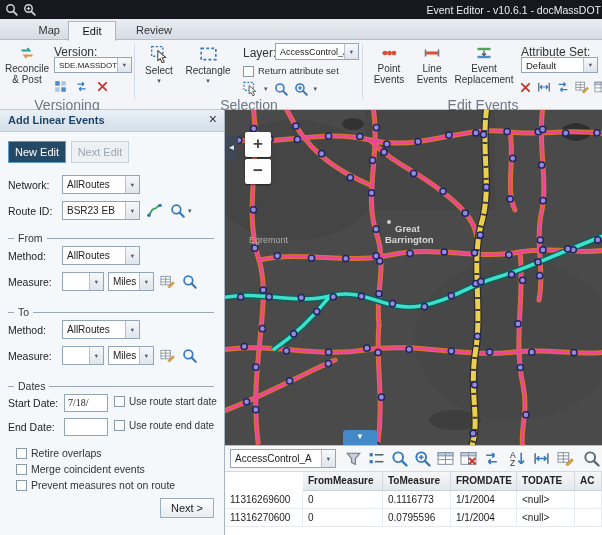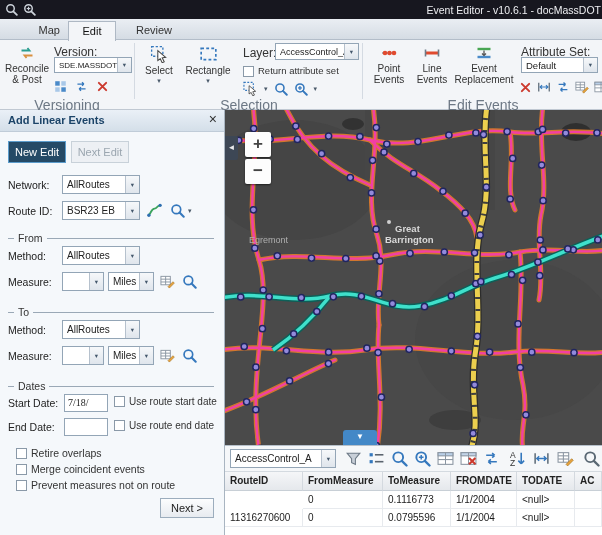--- a/index.html
+++ b/index.html
@@ -624,27 +624,27 @@
           <use href="#ic-extent"></use>
         </svg>
       <svg class="g-icon" style="left:332px;" viewBox="0 0 16 16">
           <use href="#ic-editgrid"></use>
         </svg>
       <svg class="g-icon" style="left:358px;" viewBox="0 0 16 16">
           <use href="#ic-mag"></use>
         </svg>
     </div>
 
-    <div class="grid-hdr-cell" style="left:0;width:78px;">RouteID</div>
     <div class="grid-hdr-cell" style="left:78px;width:80px;">FromMeasure</div>
     <div class="grid-hdr-cell" style="left:158px;width:68px;">ToMeasure</div>
     <div class="grid-hdr-cell" style="left:226px;width:66px;">FROMDATE</div>
     <div class="grid-hdr-cell" style="left:292px;width:58px;">TODATE</div>
     <div class="grid-hdr-cell" style="left:350px;width:27px;">AC</div>
 
+    <div class="grid-cell" style="left:0;top:45px;width:78px;">11316269600</div>
     <div class="grid-cell" style="left:78px;top:45px;width:80px;">0</div>
     <div class="grid-cell" style="left:158px;top:45px;width:68px;">0.1116773</div>
     <div class="grid-cell" style="left:226px;top:45px;width:66px;">1/1/2004</div>
     <div class="grid-cell" style="left:292px;top:45px;width:58px;">&lt;null&gt;</div>
     <div class="grid-cell" style="left:350px;top:45px;width:27px;"></div>
 
     <div class="grid-cell" style="left:0;top:63px;width:78px;">11316270600</div>
     <div class="grid-cell" style="left:78px;top:63px;width:80px;">0</div>
     <div class="grid-cell" style="left:158px;top:63px;width:68px;">0.0795596</div>
     <div class="grid-cell" style="left:226px;top:63px;width:66px;">1/1/2004</div>

